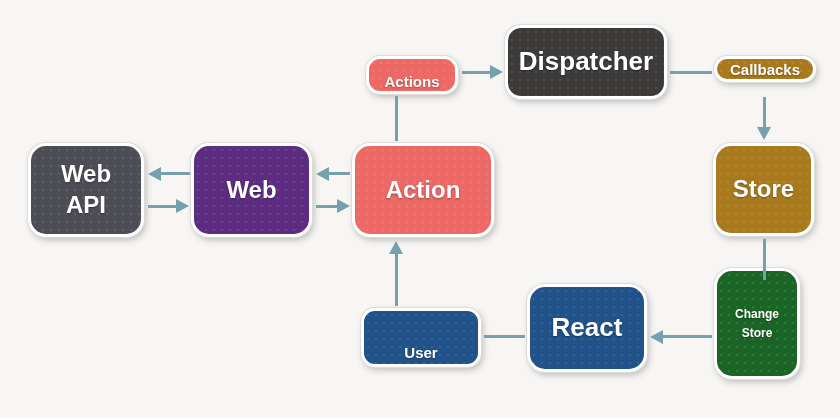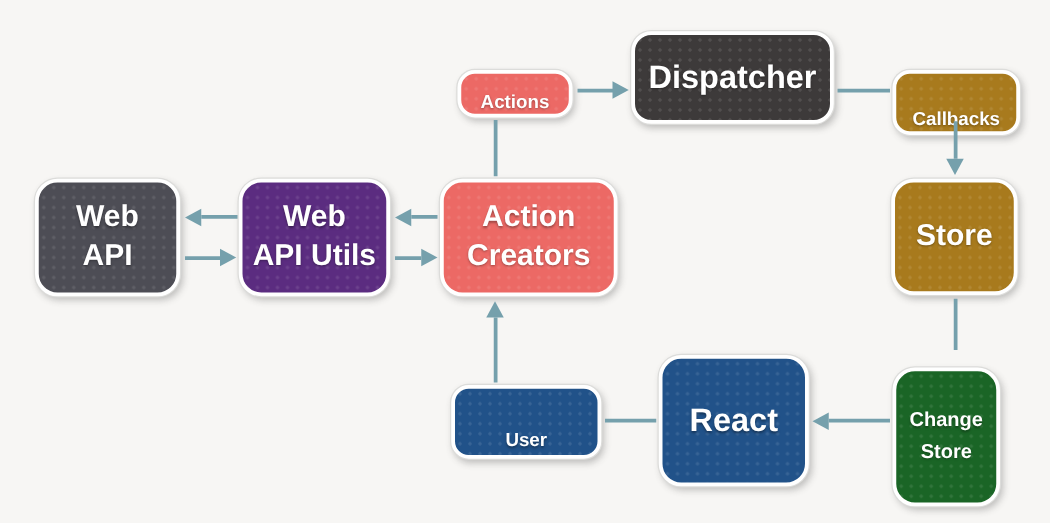--- a/index.html
+++ b/index.html
@@ -37,27 +37,27 @@
   .c-red{background-color:#ec6965;}
   .c-dark{background-color:#3d3a3a;}
   .c-gray{background-color:#4d4d55;}
   .c-purple{background-color:#5b2c80;}
   .c-gold{background-color:#a87a1d;}
   .c-green{background-color:#1a6526;}
   .c-blue{background-color:#215289;}
 
   .n-actions{left:366px;top:56px;width:92px;height:38px;}
   .n-dispatcher{left:505px;top:25px;width:162px;height:74px;font-size:26px;border-radius:16px;}
-  .n-callbacks{left:714px;top:56px;width:102px;height:52px;}
+  .n-callbacks{left:714px;top:56px;width:102px;height:26px;}
   .n-web-api{left:28px;top:143px;width:116px;height:94px;font-size:24px;}
   .n-web-api-utils{left:191px;top:143px;width:121px;height:94px;font-size:24px;}
   .n-action-creators{left:352px;top:143px;width:142px;height:94px;font-size:24px;}
   .n-store{left:713px;top:143px;width:101px;height:93px;font-size:24px;}
-  .n-change-events{left:714px;top:294px;width:86px;height:111px;font-size:16px;line-height:1.55;}
-  .n-react-views{left:527px;top:284px;width:120px;height:105px;font-size:26px;}
+  .n-change-events{left:714px;top:268px;width:86px;height:111px;font-size:12px;line-height:1.55;}
+  .n-react-views{left:527px;top:284px;width:120px;height:88px;font-size:26px;}
   .n-user-interactions{left:361px;top:308px;width:120px;height:59px;border-radius:14px;font-size:15px;line-height:1.45;gap:20px;}
 
   
   .edge-line{position:absolute;background:#75a0ac;}
   .h3{height:3px;}
   .w3{width:3px;}
   .head{position:absolute;width:0;height:0;}
   .head-right{border-top:7px solid transparent;border-bottom:7px solid transparent;border-left:13px solid #75a0ac;}
   .head-left{border-top:7px solid transparent;border-bottom:7px solid transparent;border-right:13px solid #75a0ac;}
   .head-down{border-left:7px solid transparent;border-right:7px solid transparent;border-top:13px solid #75a0ac;}
@@ -80,26 +80,24 @@
     <span>Callbacks</span>
   </div>
 
   <div class="node c-gray n-web-api">
     <span>Web</span>
     <span>API</span>
   </div>
 
   <div class="node c-purple n-web-api-utils">
     <span>Web</span>
-    <span>API Utils</span>
   </div>
 
   <div class="node c-red n-action-creators">
     <span>Action</span>
-    <span>Creators</span>
   </div>
 
   <div class="node c-gold n-store">
     <span>Store</span>
   </div>
 
   <div class="node c-green n-change-events">
     <span>Change</span>
     <span>Store</span>
   </div>

